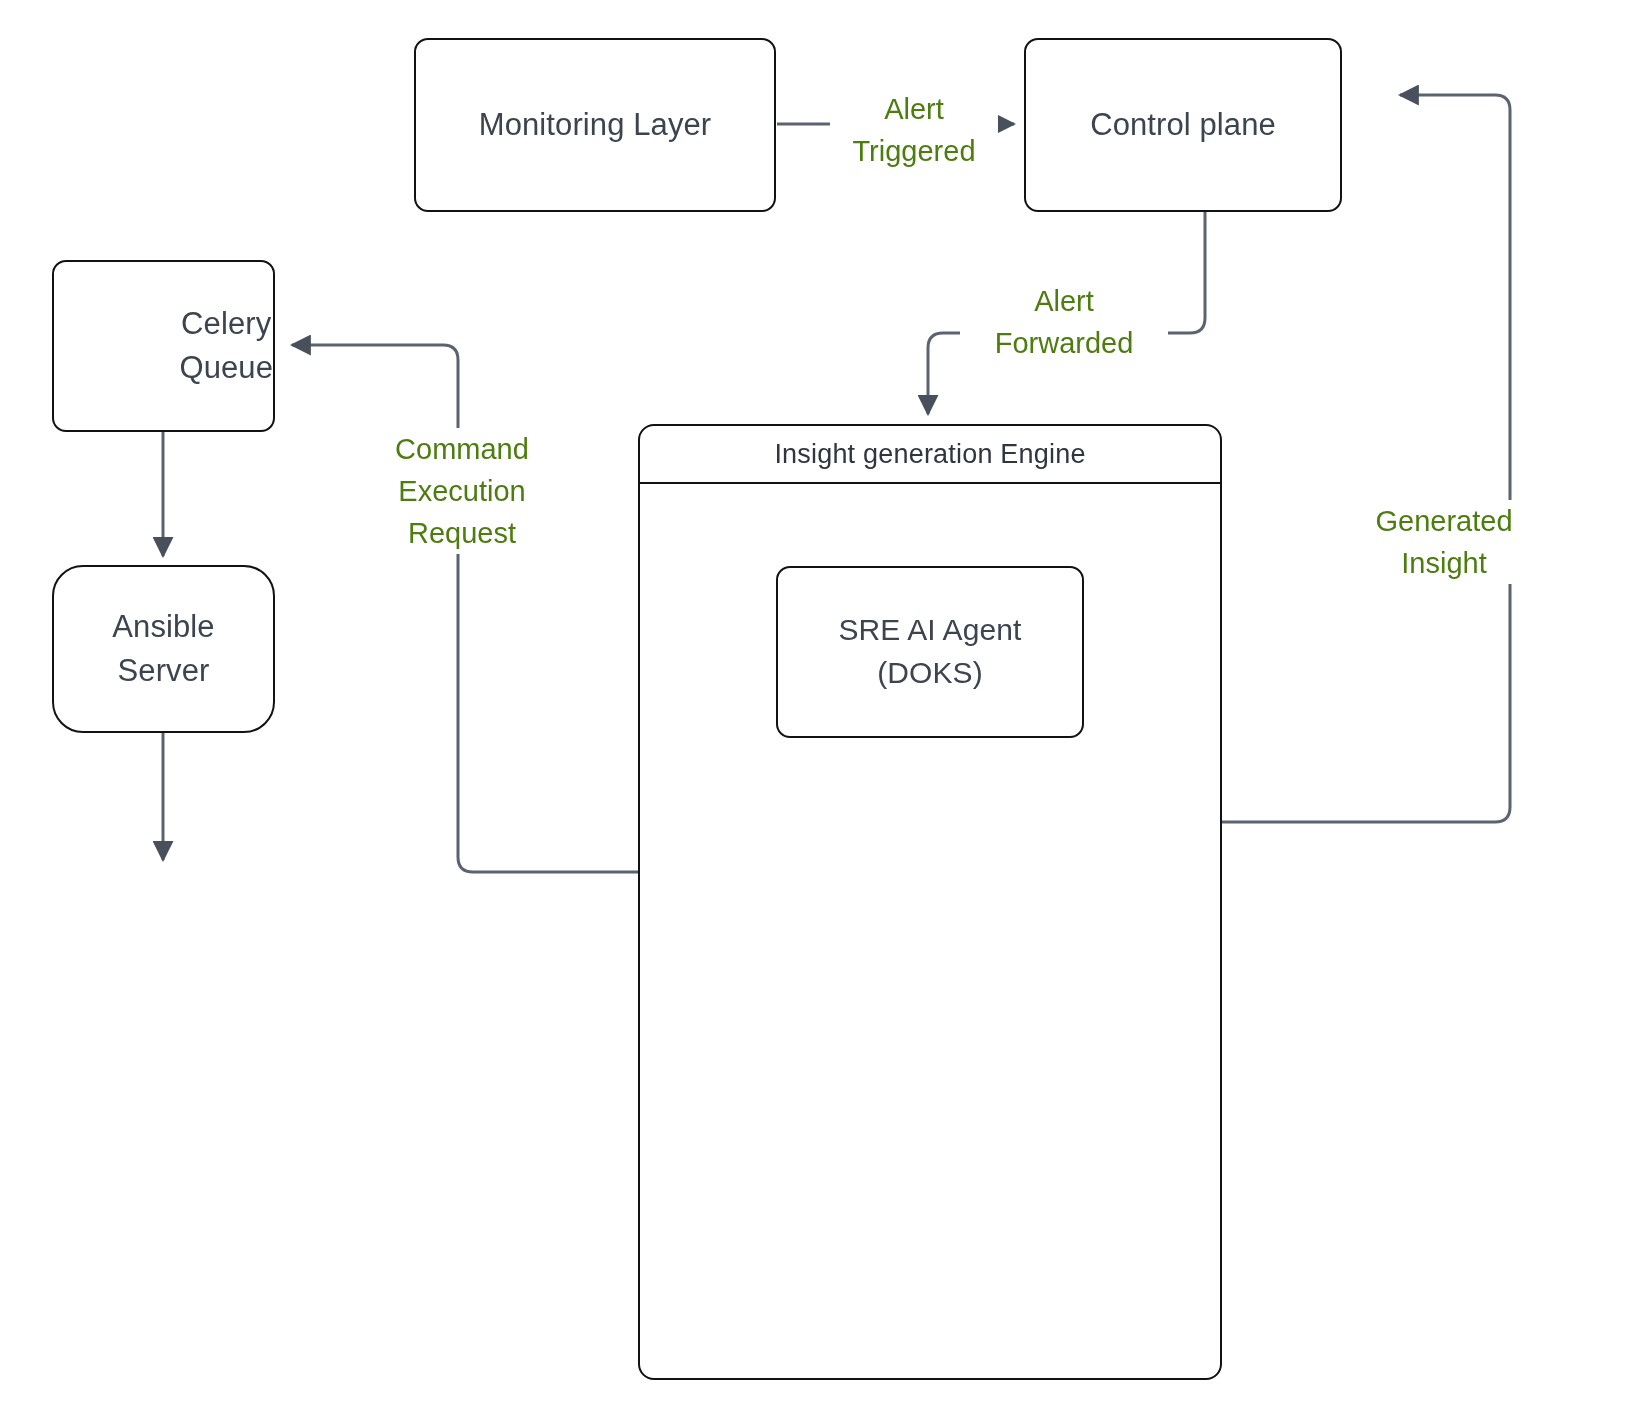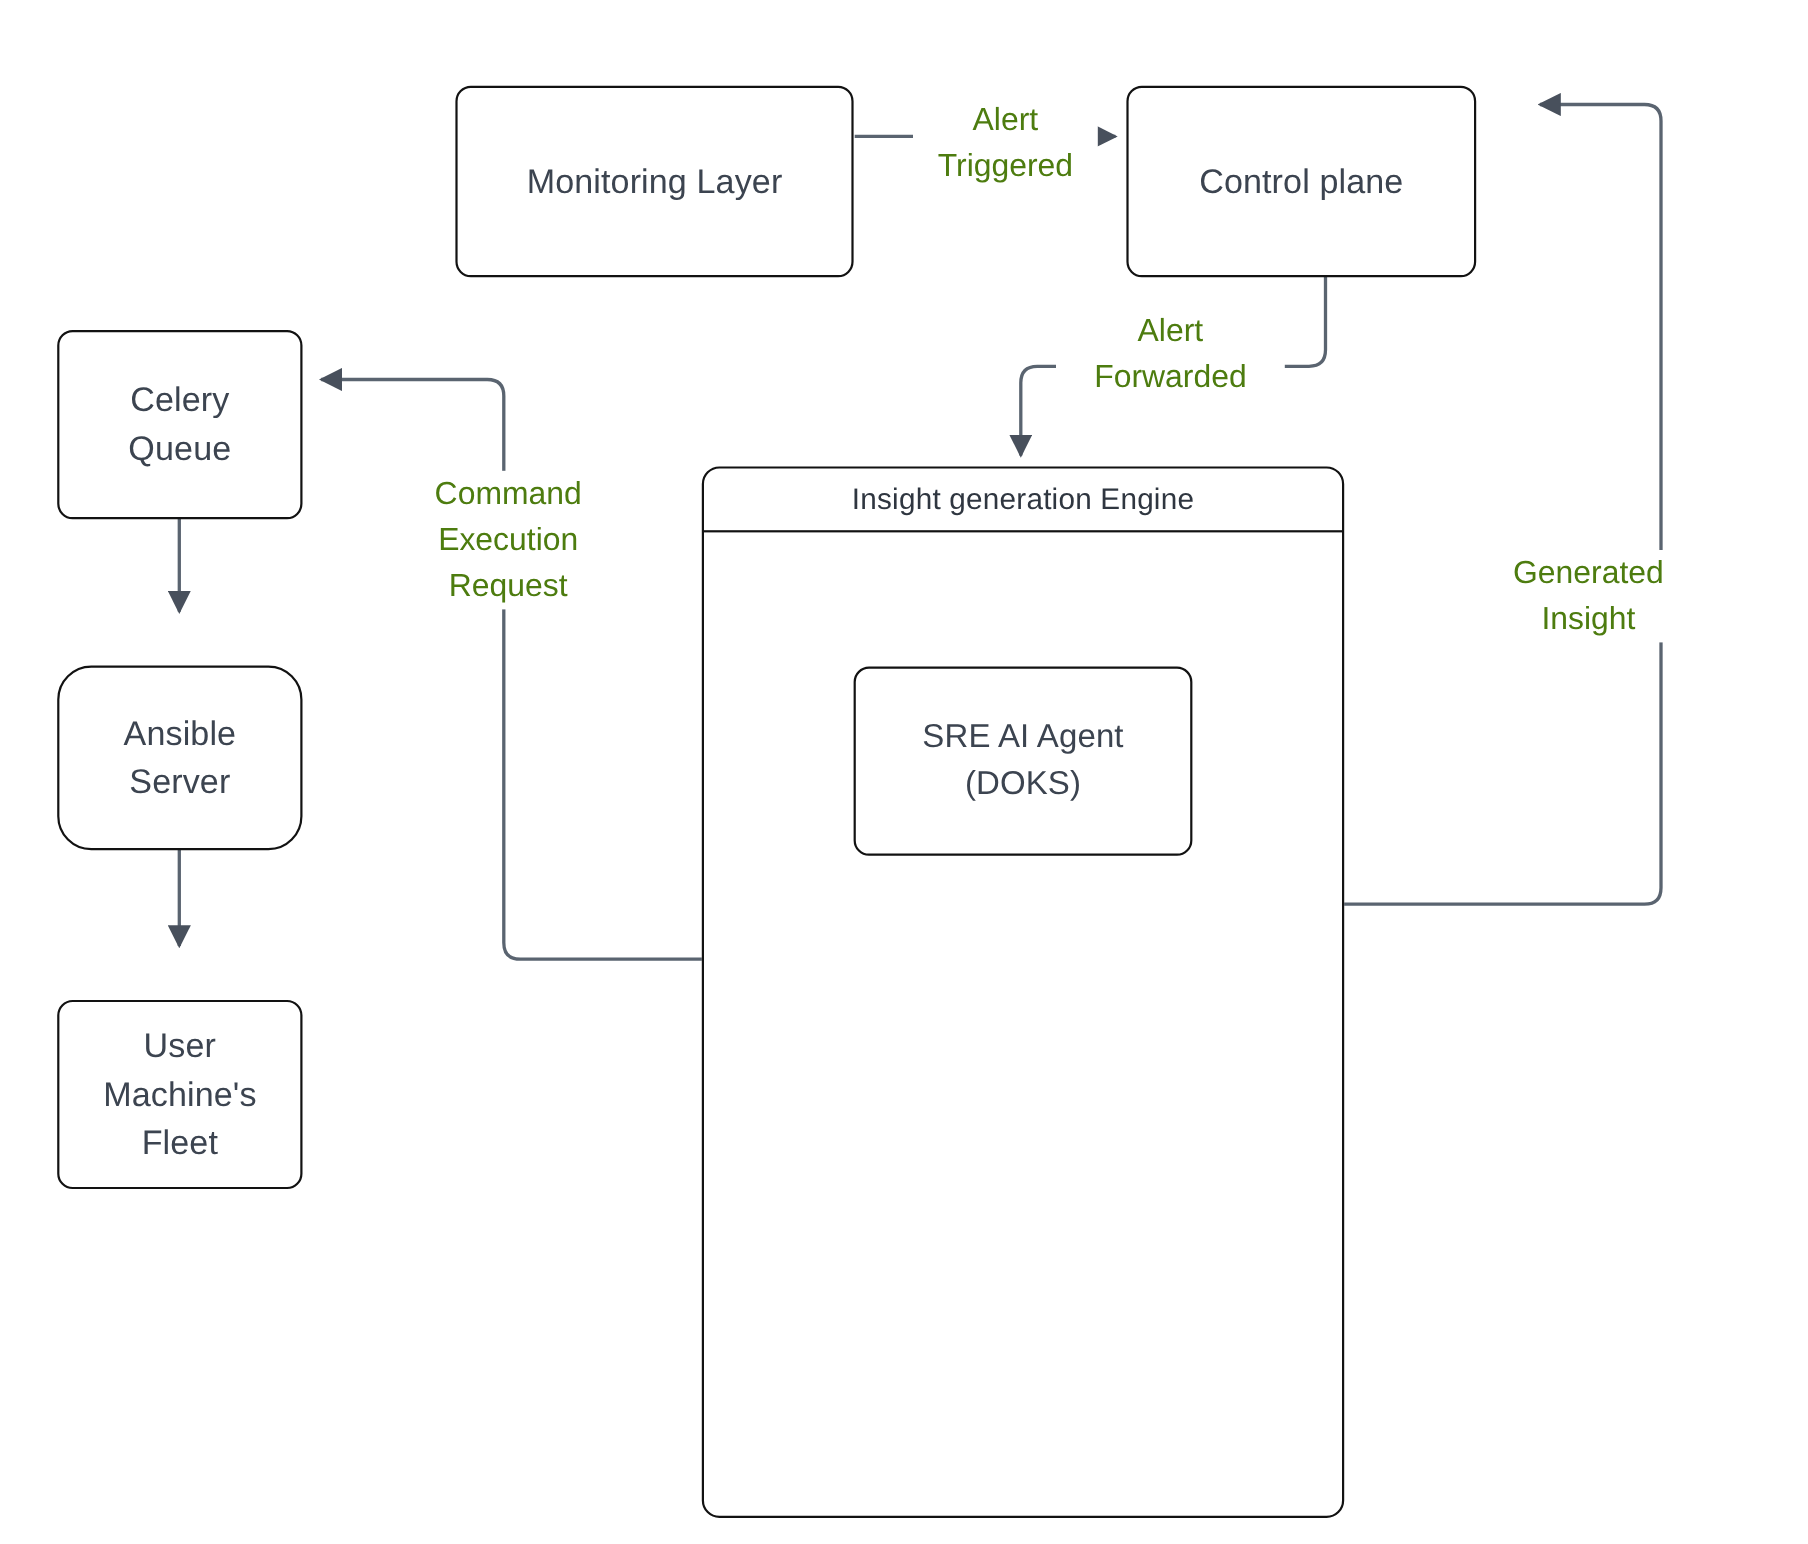--- a/index.html
+++ b/index.html
@@ -33,21 +33,20 @@
     border-radius: 14px;
     display: flex;
     align-items: center;
     justify-content: center;
     text-align: center;
     color: #3c4450;
     font-size: 31px;
     line-height: 1.42;
     letter-spacing: 0.1px;
     white-space: pre-line;
-    margin-top: 40px;
   }
   .node.small {
     font-size: 30px;
     border-width: 2.4px;
   }
   .container-node {
     position: absolute;
     box-sizing: border-box;
     background: #ffffff;
     border: 2.8px solid #121212;
@@ -114,35 +113,30 @@
   </svg>
 
   <div class="node" style="left:414px; top:38px; width:362px; height:174px;">
     <span>Monitoring Layer</span>
   </div>
 
   <div class="node" style="left:1024px; top:38px; width:318px; height:174px;">
     <span>Control plane</span>
   </div>
 
-  <div class="node" style="left:52px; top:260px; width:223px; height:172px;">
+  <div class="node" style="left:52px; top:260px; width:223px; height:172px;justify-content:flex-end;">
     <span>Celery
 Queue</span>
   </div>
 
   <div class="node" style="left:52px; top:565px; width:223px; height:168px;border-radius:31px;">
     <span>Ansible
 Server</span>
   </div>
 
-  <div class="node" style="left:52px; top:869px; width:223px; height:172px;">
-    <span>User
-Machine's
-Fleet</span>
-  </div>
 
   <div class="container-node" style="left:638px; top:424px; width:584px; height:956px;">
     <div class="container-title">Insight generation Engine</div>
     <div class="container-divider"></div>
   </div>
 
   <div class="node small" style="left:776px; top:566px; width:308px; height:172px;">
     <span>SRE AI Agent
 (DOKS)</span>
   </div>

